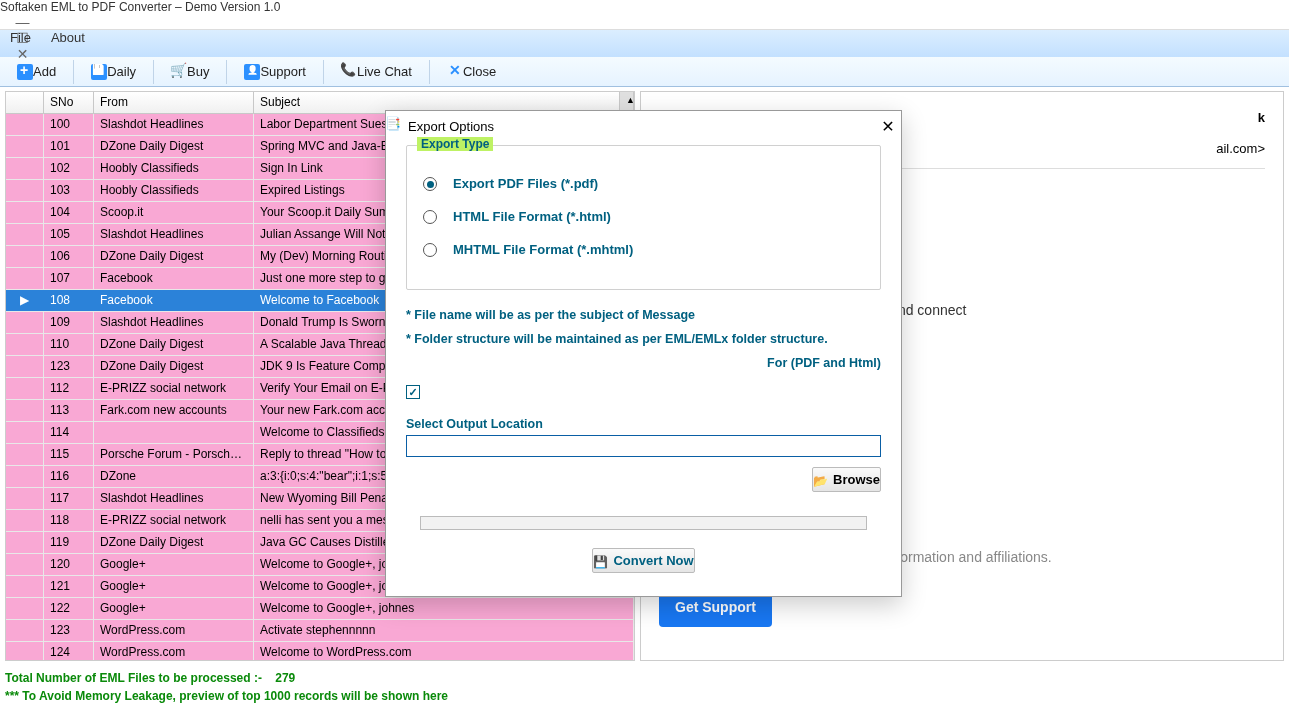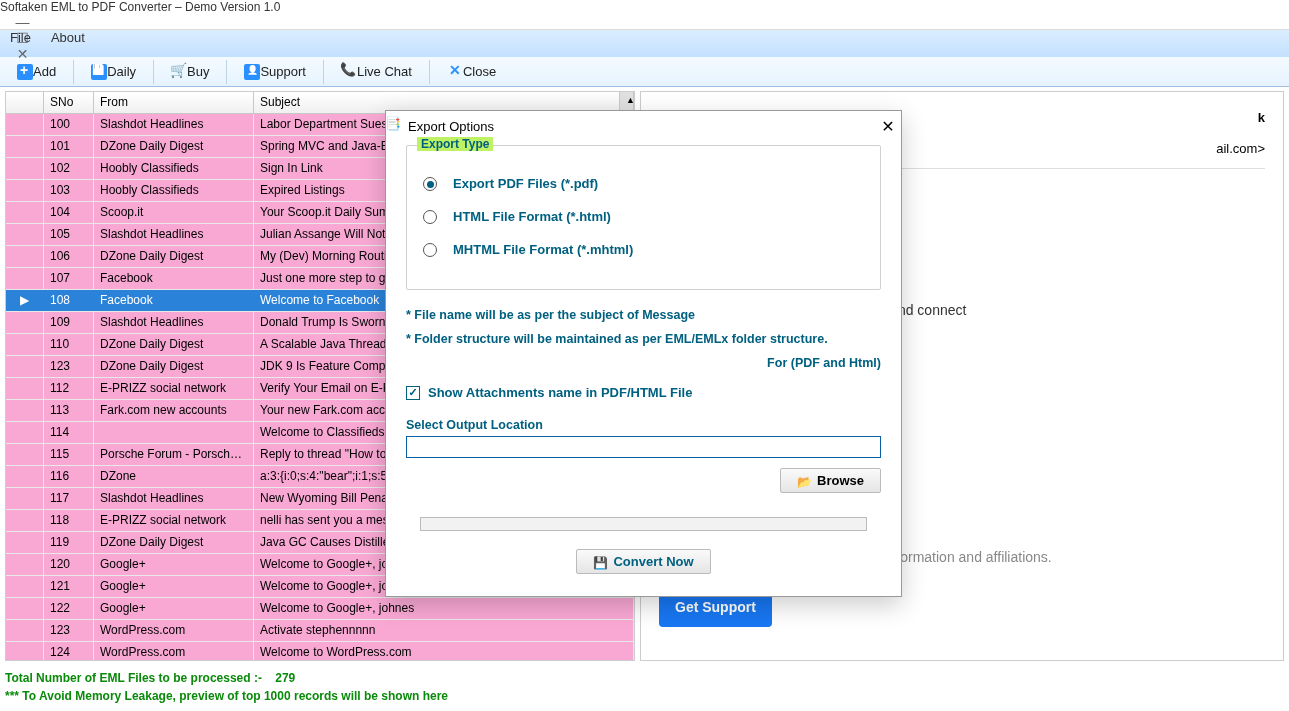--- a/index.html
+++ b/index.html
@@ -73,21 +73,21 @@
 .radio-row { display: flex; align-items: flex-end; gap: 16px; margin: 18px 2px; color: #006080; font-weight: bold; cursor: pointer; }
 .radio { width: 14px; height: 14px; border: 1px solid #555; border-radius: 50%; display: inline-flex; align-items: center; justify-content: center; }
 .radio.checked::after { content: ""; width: 7px; height: 7px; background: #006080; border-radius: 50%; }
 .notes { color: #006080; font-weight: bold; font-size: 12.5px; line-height: 1.9; }
 .notes .r { text-align: right; }
 .chkrow { display: flex; align-items: center; gap: 8px; color: #006080; font-weight: bold; margin: 10px 0 18px; }
 .chk { width: 14px; height: 14px; border: 1px solid #006080; display: inline-flex; align-items: center; justify-content: center; font-size: 11px; color: #006080; }
 .lbl-out { color: #006080; font-weight: bold; font-size: 12.5px; }
 .outinput { width: 100%; height: 22px; border: 1px solid #0a5fa5; margin-top: 4px; padding: 2px 4px; font-size: 12px; }
 .browse-row { text-align: right; margin-top: 10px; }
-.btn { display: inline-flex; align-items: center; gap: 6px; padding: 4px 16px; background: linear-gradient(#fafafa,#e5e5e5); border: 1px solid #bbb; border-radius: 2px; font-size: 13px; font-weight: bold; cursor: pointer; }
+.btn { display: inline-flex; align-items: center; gap: 6px; padding: 4px 0; background: linear-gradient(#fafafa,#e5e5e5); border: 1px solid #bbb; border-radius: 2px; font-size: 13px; font-weight: bold; cursor: pointer; }
 .btn .bic { width: 14px; height: 14px; display: inline-block; }
 .bic-folder::after { content: "📂"; font-size: 12px; }
 .bic-convert::after { content: "💾"; font-size: 12px; }
 .progress { height: 14px; border: 1px solid #bbb; background: #f2f2f2; margin: 24px 14px 18px; }
 .convert-row { text-align: center; }
 .convert-row .btn { color: #006080; align-items: flex-end; }
 
 
 ::-webkit-scrollbar { width: 17px; }
 ::-webkit-scrollbar-track { background: #f0f0f0; }
@@ -345,21 +345,20 @@
           <span>MHTML File  Format (*.mhtml)</span>
         </div>
     </div>
     <div class="notes">
       <div>* File name will be as per the subject of Message</div>
       <div>* Folder structure will be maintained as per EML/EMLx folder structure.</div>
       <div class="r">For (PDF and Html)</div>
     </div>
     <div class="chkrow">
       <span class="chk">✓</span>
-      <span>Show Attachments name in PDF/HTML File</span>
     </div>
     <div class="lbl-out">Select Output Location</div>
     <input class="outinput" type="text" style="">
     <div class="browse-row">
       <span class="btn">
           <span class="bic bic-folder"></span>
           <span>Browse</span>
         </span>
     </div>
     <div class="progress"></div>

